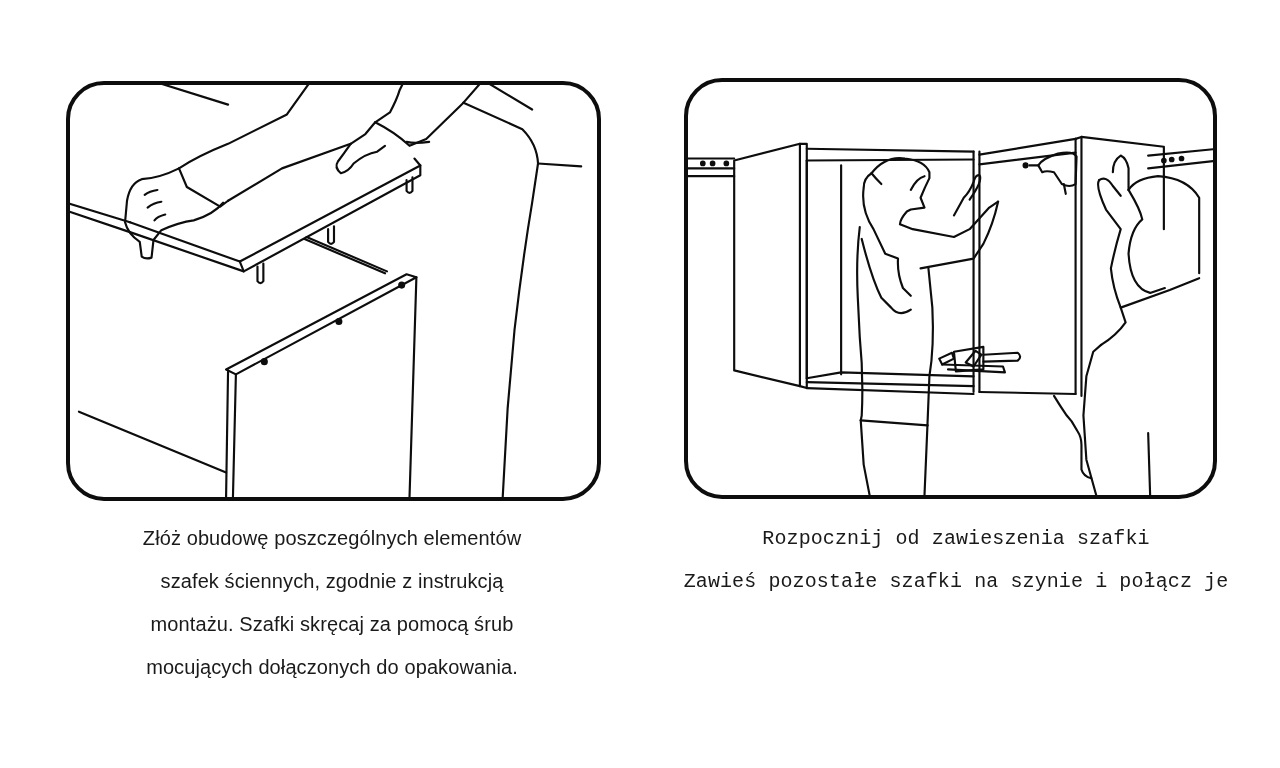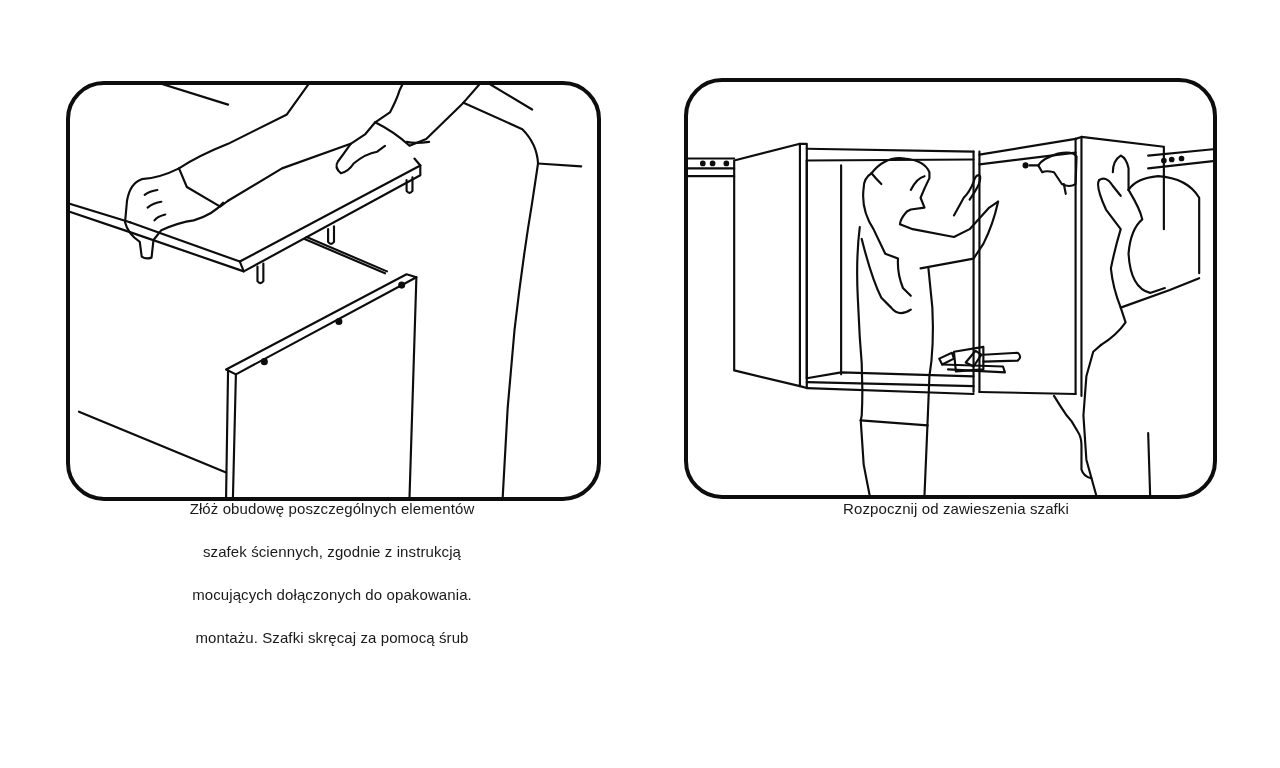--- a/index.html
+++ b/index.html
@@ -46,30 +46,30 @@
     }
     .illustration svg {
       position: absolute;
       left: 0;
       top: 0;
       width: 100%;
       height: 100%;
     }
     .caption {
       position: absolute;
-      top: 487px;
+      top: 517px;
       left: 0;
       width: 640px;
       text-align: center;
-      font-size: 15px;
+      font-size: 20px;
       line-height: 43px;
       letter-spacing: 0.1px;
     }
     .panel-left .caption { left: 12px; width: 640px; }
-    .panel-right .caption { left: 0px; width: 632px; }
+    .panel-right .caption { left: 0px; width: 632px; font-family: Liberation Mono, monospace; }
     .caption-line {
       display: block;
       white-space: nowrap;
     }
   </style>
 </head>
 <body>
 
 <section class="panel panel-left">
   <div class="illustration">
@@ -118,22 +118,22 @@
 
       <path d="M400 18 L420 -5"></path>
       <path d="M400 18 L460 45 Q475 60 476 80 L470 120 Q460 180 452 250 L445 330 L440 420"></path>
       <path d="M476 80 L520 83"></path>
       <path d="M420 -5 L470 25"></path>
     </svg>
   </div>
   <div class="caption">
     <span class="caption-line">Złóż obudowę poszczególnych elementów</span>
     <span class="caption-line">szafek ściennych, zgodnie z instrukcją</span>
+    <span class="caption-line">montażu. Szafki skręcaj za pomocą śrub</span>
     <span class="caption-line">mocujących dołączonych do opakowania.</span>
-    <span class="caption-line">montażu. Szafki skręcaj za pomocą śrub</span>
   </div>
 </section>
 
 <section class="panel panel-right">
   <div class="illustration">
     <svg viewBox="0 0 533 421" fill="none" stroke="#0d0d0d" stroke-width="2.2" stroke-linejoin="round" stroke-linecap="round">
 
       <path d="M-5 78 L46 78"></path>
       <path d="M-5 88 L46 88"></path>
       <path d="M-5 96 L46 96"></path>
@@ -196,14 +196,15 @@
       <path d="M448 110 Q456 98 478 96 Q508 98 520 118 L520 195"></path>
       <path d="M448 110 Q460 130 462 140 Q450 150 448 175 Q450 210 470 215 L485 210"></path>
       <path d="M440 230 L490 212 L520 200"></path>
       <path d="M420 268 L412 275 L405 300 L402 340 L405 385 L415 421"></path>
       <path d="M372 320 Q378 330 385 340 L390 346 L396 356 Q400 362 400 370 L400 395 Q402 402 410 404"></path>
       <path d="M468 358 L470 421"></path>
     </svg>
   </div>
   <div class="caption">
     <span class="caption-line">Rozpocznij od zawieszenia szafki</span>
+    <span class="caption-line">Zawieś pozostałe szafki na szynie i połącz je</span>
   </div>
 </section>
 
 </body></html>

